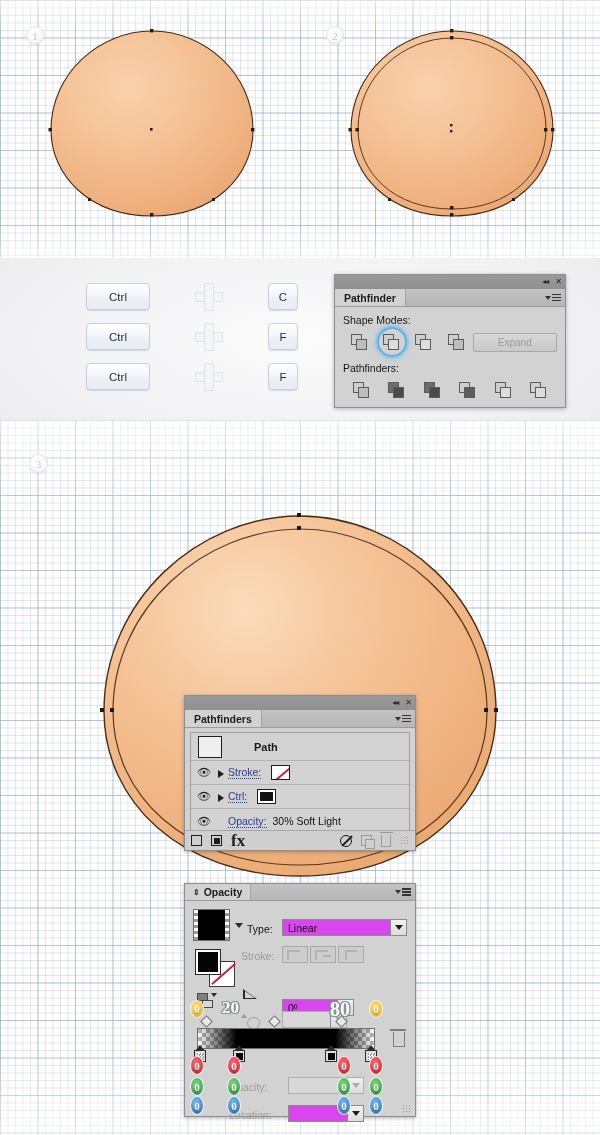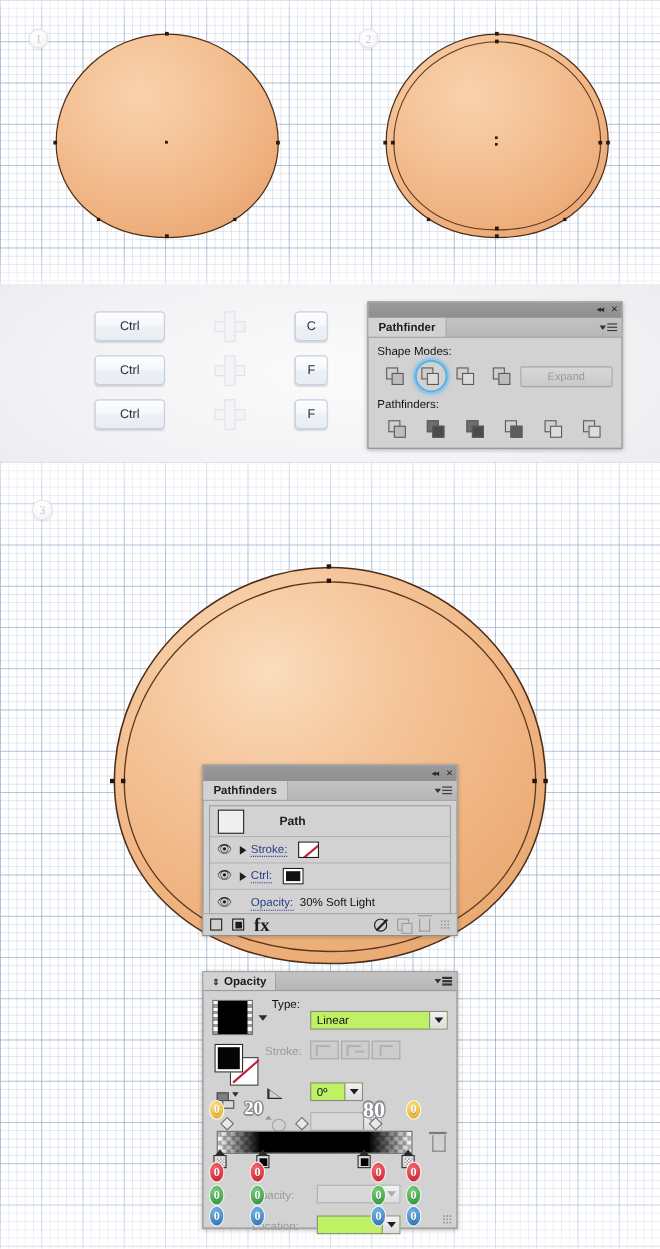--- a/index.html
+++ b/index.html
@@ -205,21 +205,21 @@
 
   .gd-swapbtn{ position:absolute; left:12px; top:92px; width:22px; height:18px;}
   .gd-swapbtn .a{ position:absolute; left:0; top:0; width:11px;height:8px;background:#7e7e7e;border:1px solid #4a4a4a;}
   .gd-swapbtn .b{ position:absolute; left:5px; top:7px; width:11px;height:8px;background:#d8d8d8;border:1px solid #4a4a4a;}
   .gd-swapbtn .t1{ position:absolute; left:14px; top:0; width:0;height:0;border-left:3px solid transparent;border-right:3px solid transparent;border-top:4px solid #2c2c2c;}
   .gd-swapbtn .t2{ position:absolute; left:0; top:10px; width:0;height:0;border-left:3px solid transparent;border-right:3px solid transparent;border-bottom:4px solid #2c2c2c;}
 
   .gd-label{ position:absolute; font-size:10.5px; color:#111; }
   .gd-label.dim{ color:#9b9b9b; }
   .gd-select{
-    position:absolute; background:#bef264; border:1px solid #8a8a8a; height:17px;
+    position:absolute; background:#d946ef; border:1px solid #8a8a8a; height:17px;
     display:flex; align-items:center; padding-left:5px; font-size:10.5px; color:#111;
   }
   .gd-select .arrowbtn{
     position:absolute; right:0; top:0; bottom:0; width:16px; background:linear-gradient(to bottom,#f2f2f2,#dcdcdc);
     border-left:1px solid #8a8a8a; display:flex;align-items:center;justify-content:center;
   }
   .gd-select .arrowbtn i{ width:0;height:0;border-left:4px solid transparent;border-right:4px solid transparent;border-top:5px solid #1c1c1c;}
   .gd-select.disabled{ background:#d8d8d8; border-color:#aeaeae;}
   .gd-select.disabled .arrowbtn i{ border-top-color:#aaa;}
 
@@ -574,21 +574,21 @@
         </span>
     </div>
 
     <div class="gd-swapbtn">
       <span class="a"></span>
         <span class="b"></span>
         <span class="t1"></span>
         <span class="t2"></span>
     </div>
 
-    <div class="gd-label" style="left:62px; top:6px;">Type:</div>
+    <div class="gd-label" style="left:62px; top:22px;">Type:</div>
     <div class="gd-select" style="left:97px; top:18px; width:125px;">
       <span>Linear</span>
       <span class="arrowbtn">
           <i></i>
         </span>
     </div>
 
     <div class="gd-label dim" style="left:56px; top:49px;">Stroke:</div>
     <div class="gd-strokebox" style="left:97px; top:45px;">
         <i style="left:4px;top:3px;width:2px;height:10px;"></i>
@@ -598,21 +598,21 @@
         <i style="left:4px;top:3px;width:2px;height:10px;"></i>
         <i style="left:4px;top:3px;width:13px;height:2px;"></i>
         <i style="left:12px;top:8px;width:8px;height:2px;"></i>
       </div>
     <div class="gd-strokebox" style="left:153px; top:45px;">
         <i style="left:6px;top:3px;width:2px;height:10px;"></i>
         <i style="left:6px;top:3px;width:12px;height:2px;"></i>
       </div>
 
     <div class="gd-angle-ico"></div>
-    <div class="gd-select" style="left:97px; top:83px; width:48px;">
+    <div class="gd-select" style="left:97px; top:98px; width:72px;">
       <span>0º</span>
       <span class="arrowbtn">
           <i></i>
         </span>
     </div>
 
     <div class="gd-aspect-ico"></div>
     <div class="gd-select disabled" style="left:97px; top:110px; width:65px;">
       <span></span>
       <span class="arrowbtn">

